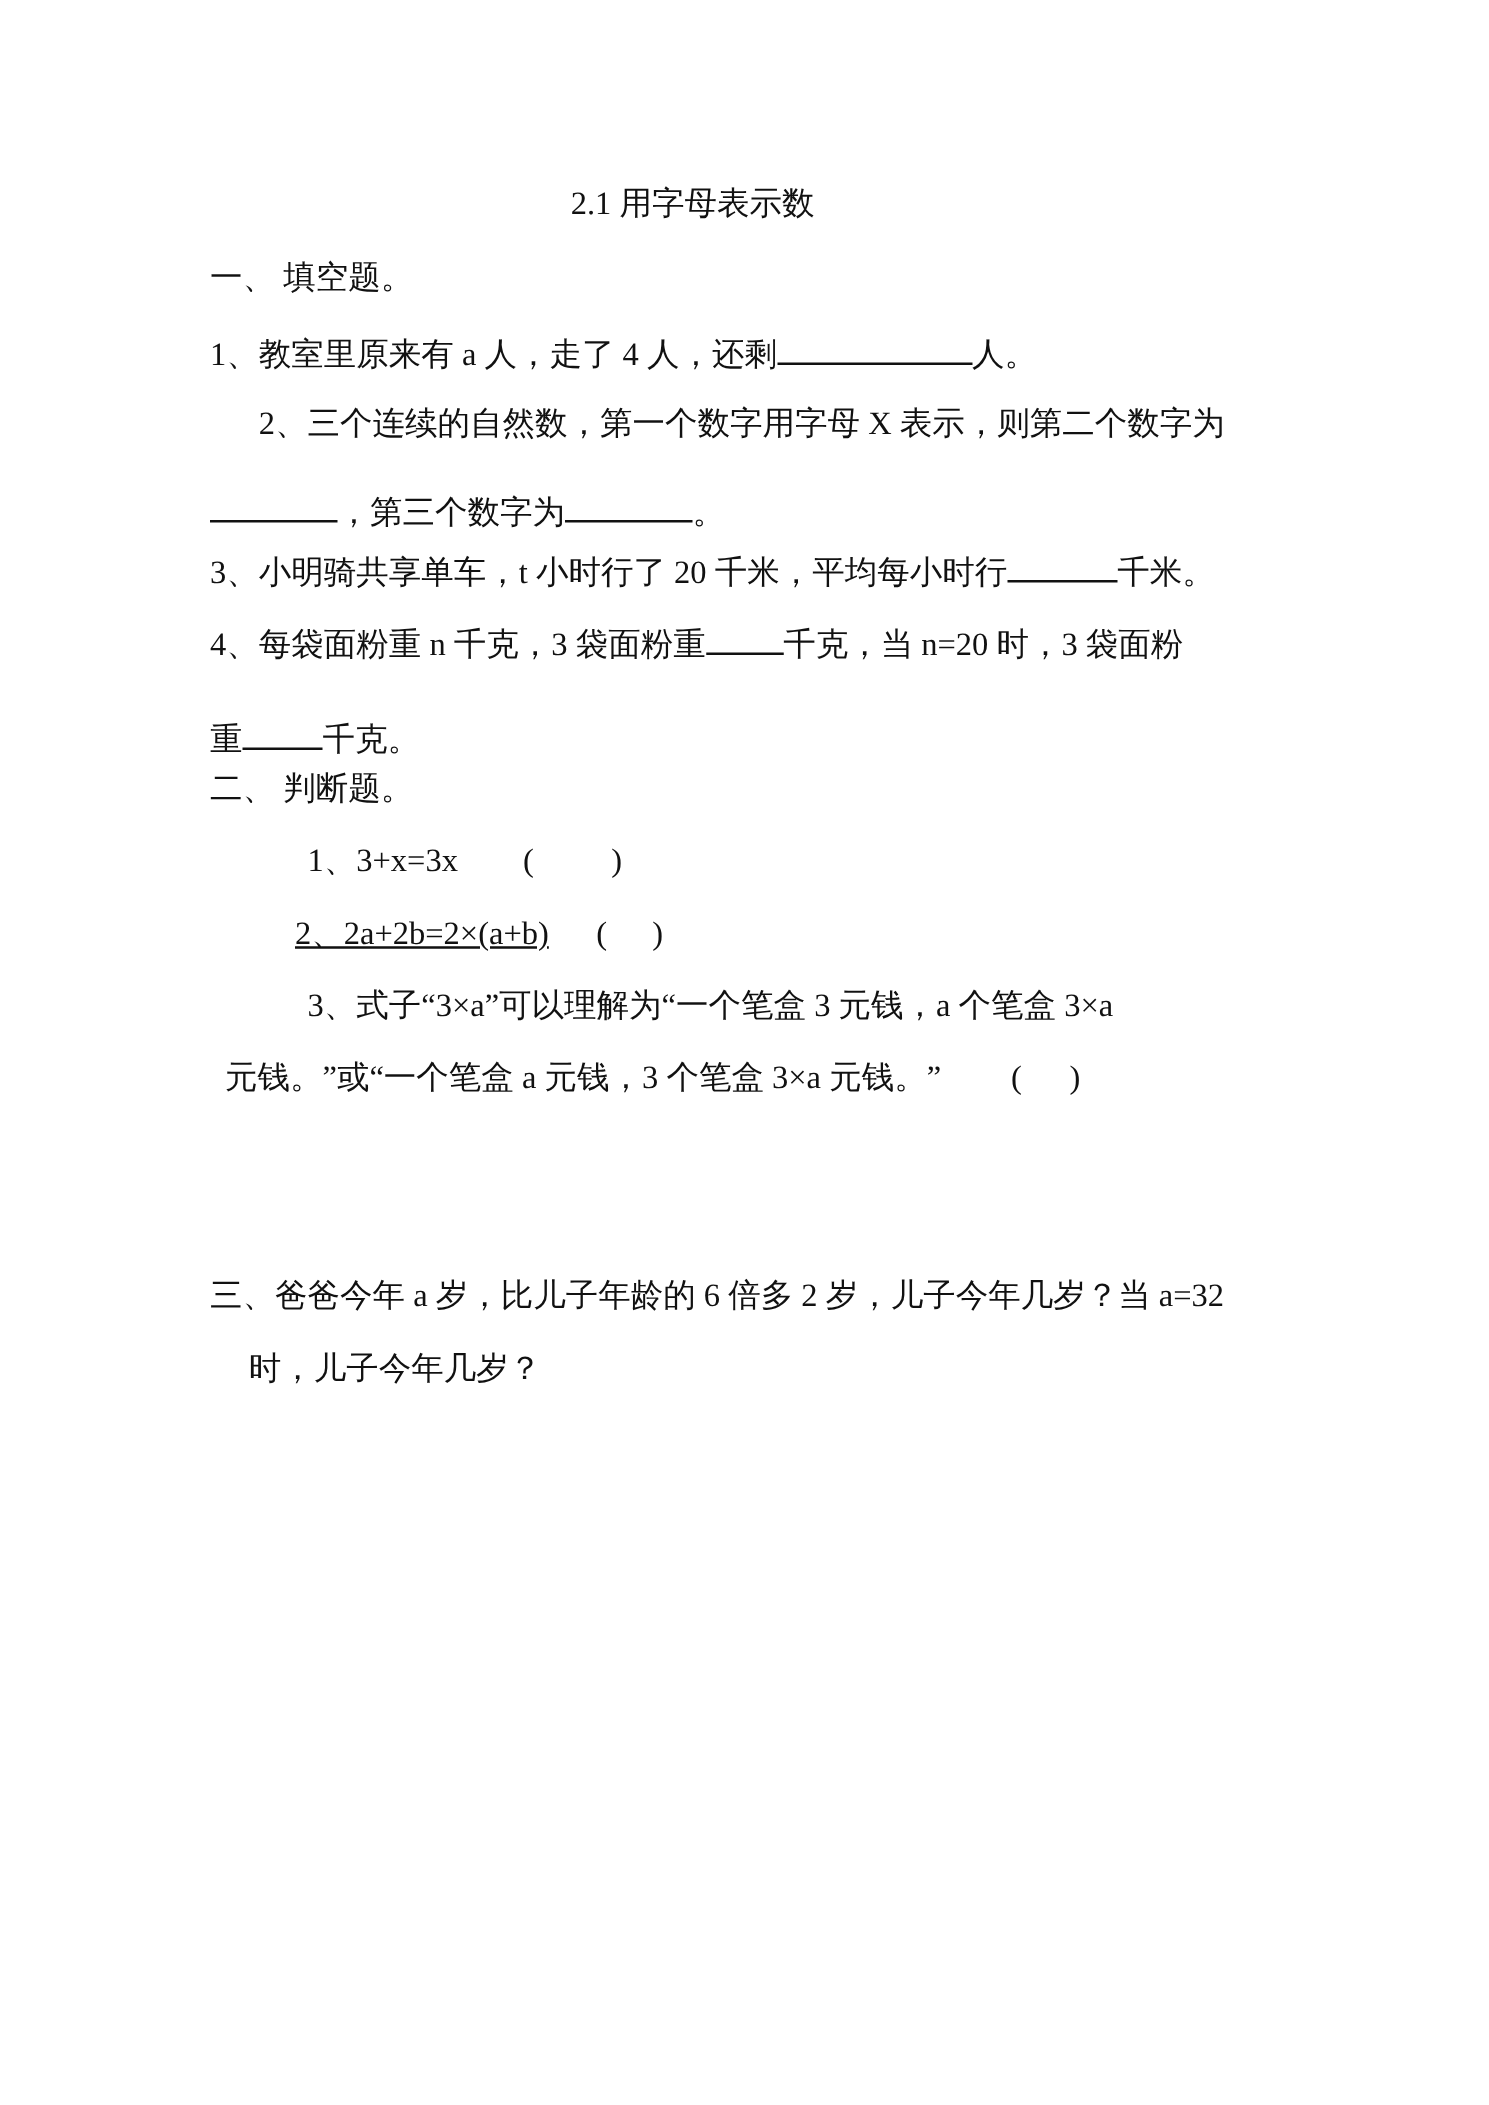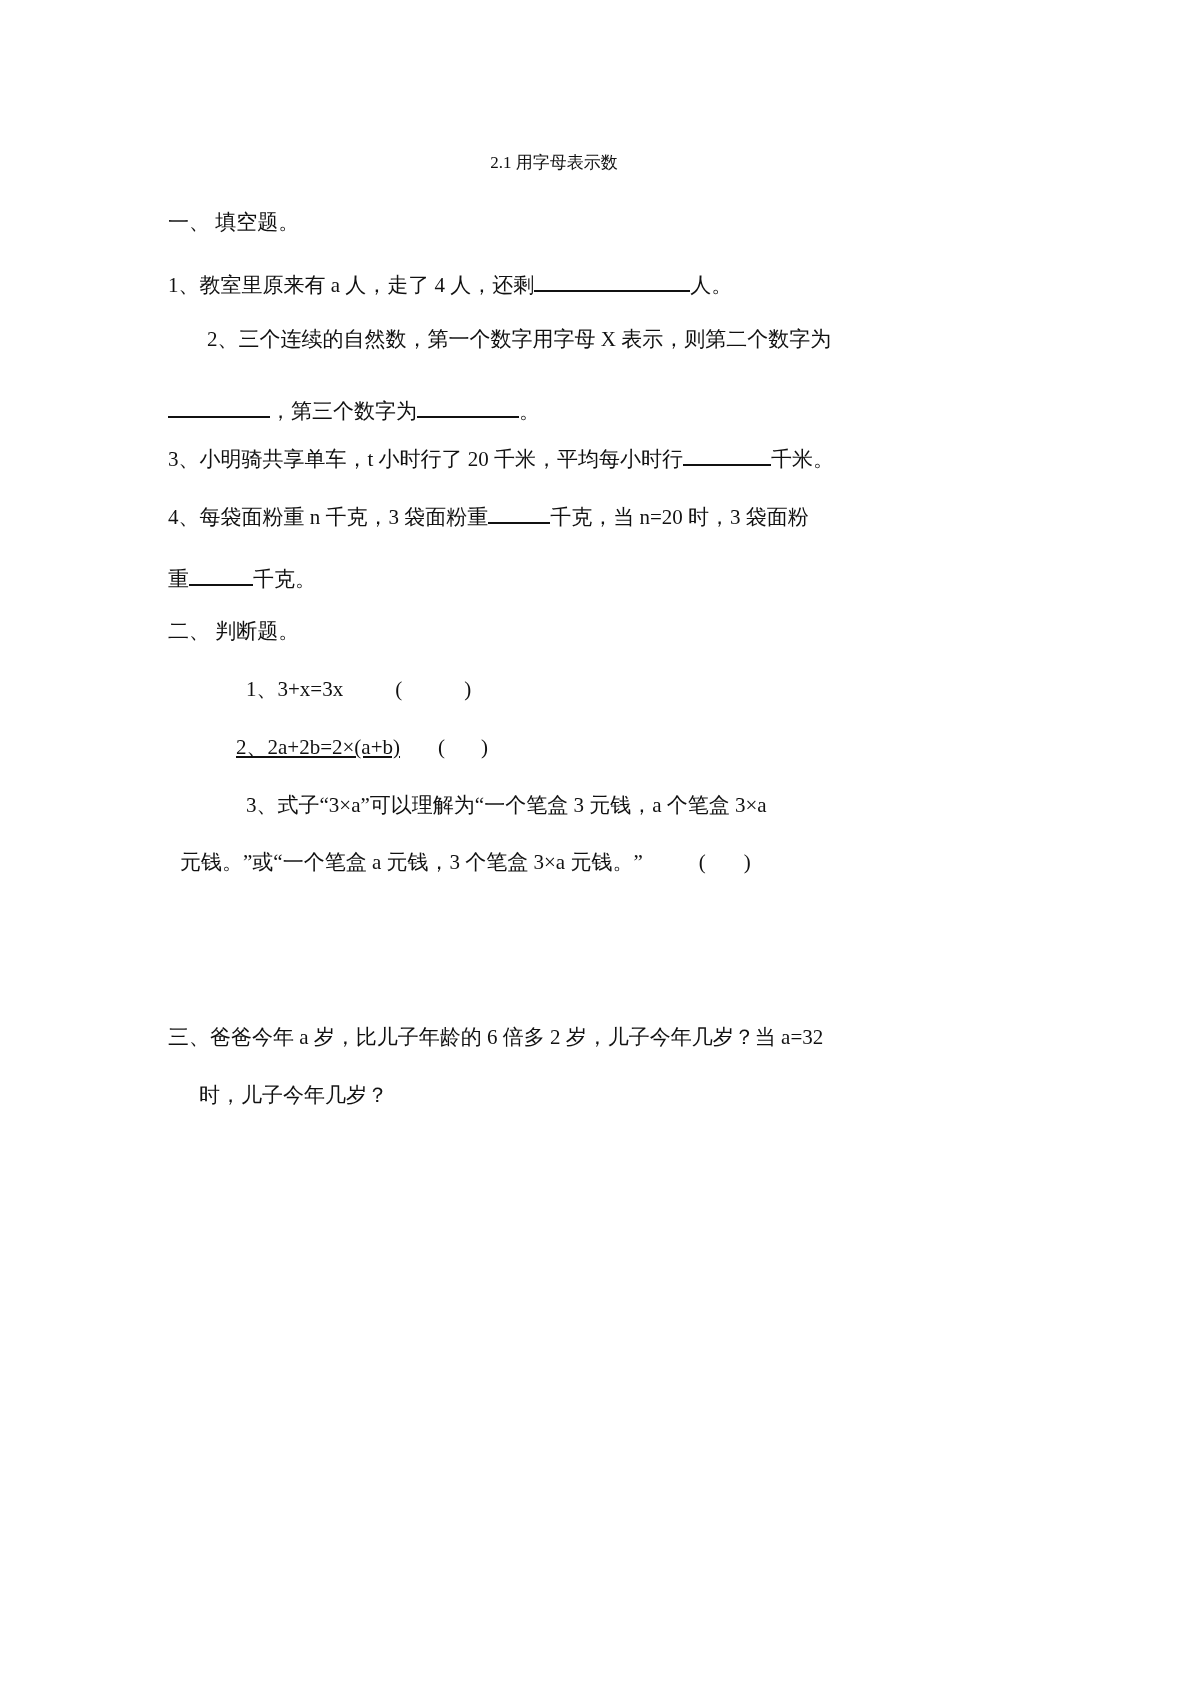--- a/index.html
+++ b/index.html
@@ -1,19 +1,19 @@
 <!DOCTYPE html>
 <html><head>
 <meta charset="utf-8">
 <style>
   html, body { margin: 0; padding: 0; background: #ffffff; }
   body { width: 1191px; height: 1684px; position: relative; overflow: hidden;
          font-family: "Liberation Serif", "DejaVu Serif", serif; color: #111; }
-  .line { position: absolute; left: 168px; font-size: 21px; line-height: 32px; white-space: nowrap; }
-  .title { position: absolute; top: 147px; left: 0; width: 1108px; text-align: center; font-size: 17px; line-height: 32px; }
+  .line { position: absolute; left: 168px; font-size: 26px; line-height: 32px; white-space: nowrap; }
+  .title { position: absolute; top: 147px; left: 0; width: 1108px; text-align: center; font-size: 26px; line-height: 32px; }
   .blank { display: inline-block; border-bottom: 2px solid #111; height: 24px; vertical-align: baseline; }
   .paren { display: inline-block; }
   .gap { display: inline-block; }
 </style>
 </head>
 <body>
 
 <div class="title">2.1 用字母表示数</div>
 
 <div class="line" style="top:206px;">一、  填空题。</div>
@@ -27,21 +27,21 @@
   <span class="blank" style="width:102px;"></span><span>，第三个数字为</span><span class="blank" style="width:102px;"></span><span>。</span>
 </div>
 
 <div class="line" style="top:440px;">
   <span>3、小明骑共享单车，t 小时行了 20 千米，平均每小时行</span><span class="blank" style="width:88px;"></span><span>千米。</span>
 </div>
 
 <div class="line" style="top:498px;">
   <span>4、每袋面粉重 n 千克，3 袋面粉重</span><span class="blank" style="width:62px;"></span><span>千克，当 n=20 时，3 袋面粉</span>
 </div>
-<div class="line" style="top:560px;">
+<div class="line" style="top:574px;">
   <span>重</span><span class="blank" style="width:64px;"></span><span>千克。</span>
 </div>
 
 <div class="line" style="top:615px;">二、  判断题。</div>
 
 <div class="line" style="top:673px; left:246px;">
   <span>1、3+x=3x</span><span class="gap" style="width:52px;"></span><span class="paren"><span>(</span><span class="gap" style="width:62px;"></span><span>)</span></span>
 </div>
 
 <div class="line" style="top:731px; left:236px;text-decoration:underline;">

